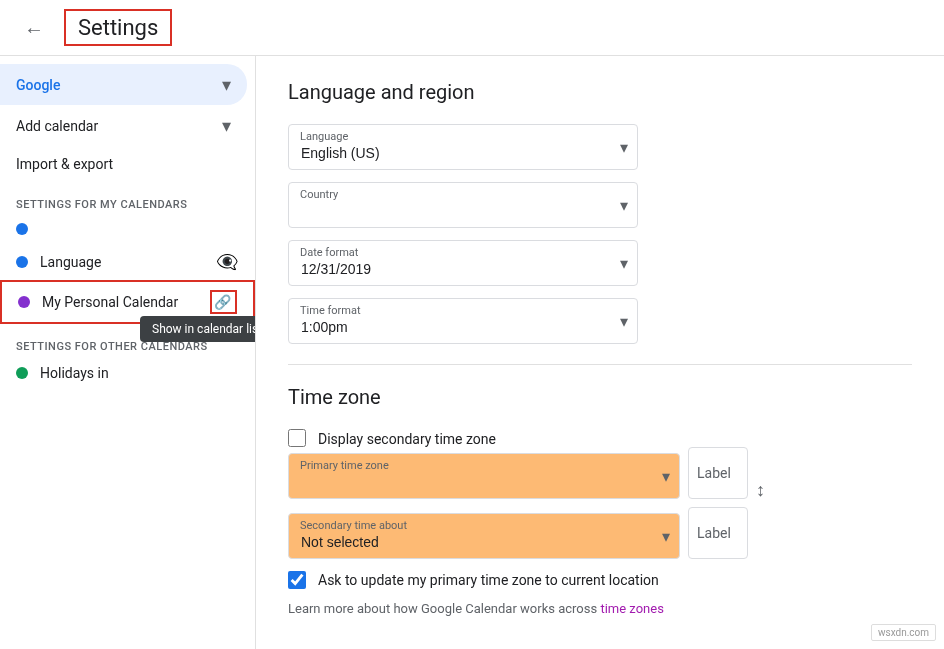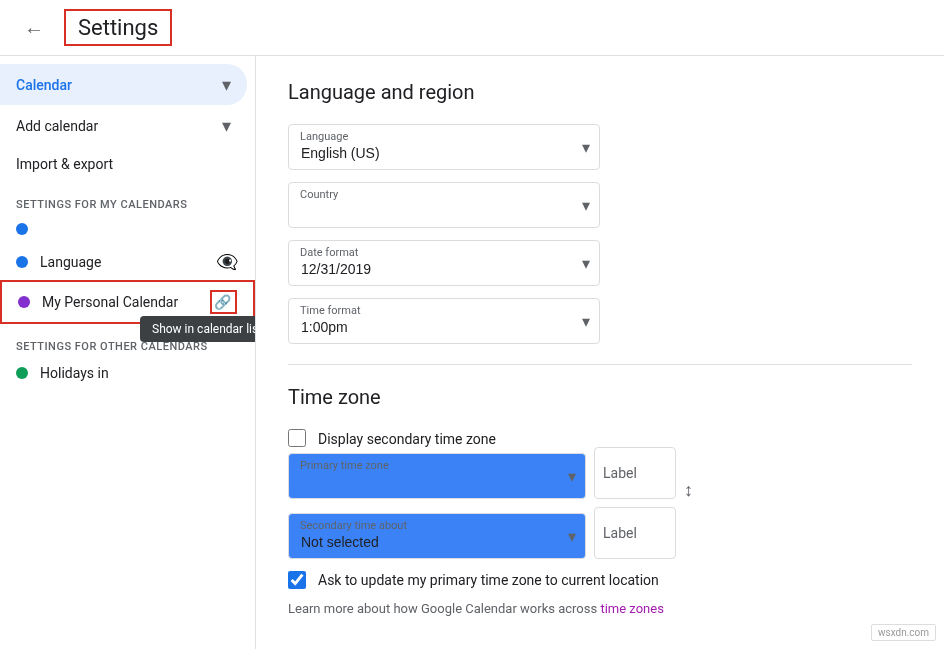--- a/index.html
+++ b/index.html
@@ -39,40 +39,40 @@
     .tooltip-popup { position: absolute; left: 140px; top: 36px; background: #3c4043; color: #fff; font-size: 12px; padding: 6px 12px; border-radius: 4px; white-space: nowrap; z-index: 10; }
 
     
     .right-panel { flex: 1; padding: 24px 32px; overflow-y: auto; }
 
     .section-title { font-size: 20px; font-weight: 400; color: #202124; margin-bottom: 20px; }
 
     .form-field { margin-bottom: 12px; position: relative; }
     .select-wrapper { position: relative; display: inline-block; }
     .select-wrapper::after { content: '▾'; position: absolute; right: 10px; top: 50%; transform: translateY(-50%); color: #5f6368; pointer-events: none; font-size: 16px; }
-    .select-wrapper select { width: 312px; border: 1px solid #dadce0; border-radius: 4px; padding: 20px 36px 8px 12px; font-size: 14px; color: #202124; background: #fff; appearance: none; cursor: pointer; }
+    .select-wrapper select { width: 350px; border: 1px solid #dadce0; border-radius: 4px; padding: 20px 36px 8px 12px; font-size: 14px; color: #202124; background: #fff; appearance: none; cursor: pointer; }
     .float-label { position: absolute; top: 6px; left: 12px; font-size: 11px; color: #5f6368; pointer-events: none; }
 
     .divider { border: none; border-top: 1px solid #e0e0e0; margin: 20px 0; }
 
     
     .tz-section { margin-top: 8px; }
 
     .checkbox-row { display: flex; align-items: flex-end; margin-bottom: 0; }
     .checkbox-row input[type="checkbox"] { width: 18px; height: 18px; margin-right: 12px; cursor: pointer; accent-color: #1a73e8; }
     .checkbox-label { font-size: 14px; color: #202124; }
 
     .tz-row { display: flex; align-items: flex-end; gap: 8px; margin-bottom: 8px; }
 
     .tz-select-wrapper { position: relative; display: inline-block; }
     .tz-select-wrapper::after { content: '▾'; position: absolute; right: 10px; top: 50%; transform: translateY(-50%); color: #5f6368; pointer-events: none; font-size: 16px; }
-    .tz-select-wrapper select { width: 298px; border: 1px solid #dadce0; border-radius: 4px; padding: 20px 36px 8px 12px; font-size: 14px; color: #202124; background: #3b82f6; appearance: none; cursor: pointer; }
+    .tz-select-wrapper select { width: 392px; border: 1px solid #dadce0; border-radius: 4px; padding: 20px 36px 8px 12px; font-size: 14px; color: #202124; background: #fdba74; appearance: none; cursor: pointer; }
     .tz-float-label { position: absolute; top: 6px; left: 12px; font-size: 11px; color: #5f6368; pointer-events: none; }
 
-    .label-field { width: 82px; border: 1px solid #dadce0; border-radius: 4px; padding: 12px 8px; font-size: 14px; color: #202124; background: #fff; height: 52px; display: flex; align-items: center; justify-content: flex-start; }
+    .label-field { width: 60px; border: 1px solid #dadce0; border-radius: 4px; padding: 12px 8px; font-size: 14px; color: #202124; background: #fff; height: 52px; display: flex; align-items: center; justify-content: flex-start; }
 
     .checkbox-row-bottom { display: flex; align-items: center; margin-top: 12px; }
     .checkbox-row-bottom input[type="checkbox"] { width: 18px; height: 18px; margin-right: 12px; cursor: pointer; accent-color: #1a73e8; }
 
     .learn-more { font-size: 13px; color: #5f6368; margin-top: 12px; }
     .learn-more a { color: #a21caf; text-decoration: none; }
 
     
     .watermark { position: fixed; bottom: 8px; right: 8px; font-size: 10px; color: #999; border: 1px solid #ddd; padding: 2px 6px; border-radius: 2px; background: rgba(255,255,255,0.8); }
   </style>
@@ -85,21 +85,21 @@
     <button class="back-btn">
       <span>←</span>
     </button>
     <span class="settings-title">Settings</span>
   </div>
 
   <div class="main-content">
 
     <div class="sidebar">
       <div class="sidebar-item active">
-        <span class="item-label">Calendar</span>
+        <span class="item-label">Google</span>
         <span class="chevron">▾</span>
       </div>
       <div class="sidebar-item">
         <span class="item-label">Add calendar</span>
         <span class="chevron">▾</span>
       </div>
       <div class="sidebar-item">
         <span class="item-label">Import &amp; export</span>
       </div>
 

